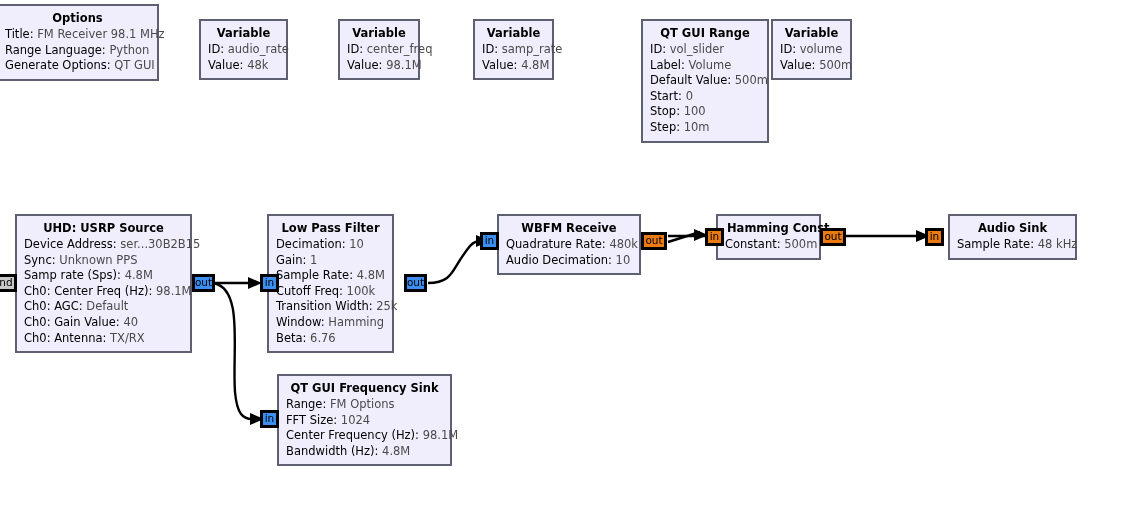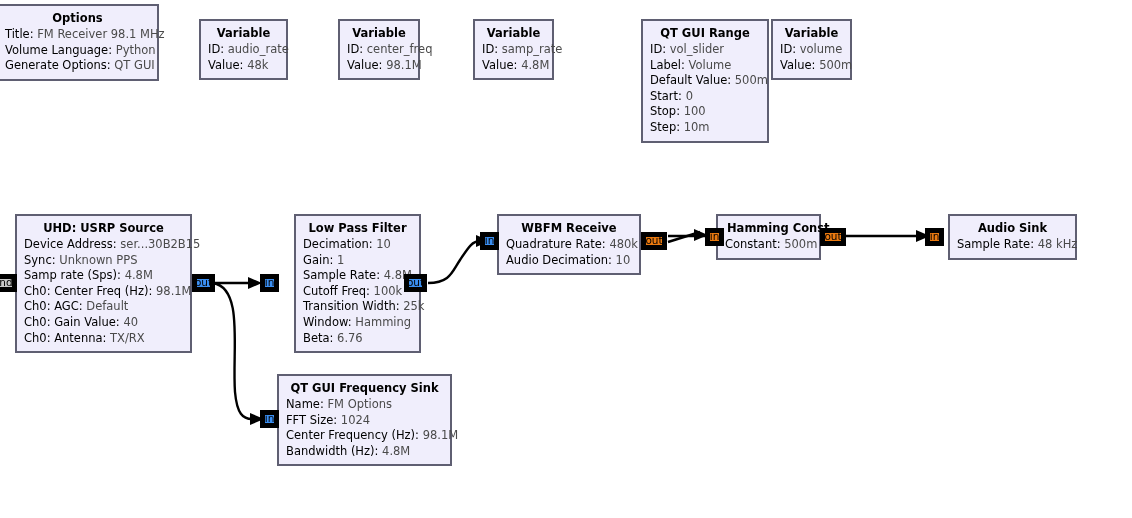--- a/index.html
+++ b/index.html
@@ -41,21 +41,21 @@
     color: #4a4a4a;
   }
   .prop b {
     color: #000000;
     font-weight: normal;
   }
   
   .port {
     position: absolute;
     box-sizing: border-box;
-    border: 5px solid #000000;
+    border: 3px solid #000000;
     font-size: 10.5px;
     line-height: 1;
     font-family: "DejaVu Sans", "Liberation Sans", sans-serif;
     color: #000000;
     display: flex;
     align-items: center;
     justify-content: center;
     padding-bottom: 1px;
   }
   .port.complex { background: #3b8ff2; }
@@ -102,21 +102,21 @@
     <polygon class="arrow" points="916,230 930,236 916,242"></polygon>
   </svg>
 
   <div class="block" style="left:-4px; top:4px; width:163px;">
     <div class="title">Options</div>
     <div class="prop">
       <b>Title:</b>
       <span>FM Receiver 98.1 MHz</span>
     </div>
     <div class="prop">
-      <b>Volume Language:</b>
+      <b>Range Language:</b>
       <span>Python</span>
     </div>
     <div class="prop">
       <b>Generate Options:</b>
       <span>QT GUI</span>
     </div>
   </div>
 
   <div class="block" style="left:199px; top:19px; width:89px;">
     <div class="title">Variable</div>
@@ -221,21 +221,21 @@
       <span>40</span>
     </div>
     <div class="prop">
       <b>Ch0: Antenna:</b>
       <span>TX/RX</span>
     </div>
   </div>
   <div class="port msg" style="left:-5px; top:274px; width:22px; height:18px;">nd</div>
   <div class="port complex" style="left:192px; top:274px; width:23px; height:18px;">out</div>
 
-  <div class="block" style="left:294px; top:214px; width:127px;">
+  <div class="block" style="left:267px; top:214px; width:127px;">
     <div class="title">Low Pass Filter</div>
     <div class="prop">
       <b>Decimation:</b>
       <span>10</span>
     </div>
     <div class="prop">
       <b>Gain:</b>
       <span>1</span>
     </div>
     <div class="prop">
@@ -291,21 +291,21 @@
     <div class="prop">
       <b>Sample Rate:</b>
       <span>48 kHz</span>
     </div>
   </div>
   <div class="port float" style="left:925px; top:228px; width:19px; height:18px;">in</div>
 
   <div class="block" style="left:277px; top:374px; width:175px;">
     <div class="title">QT GUI Frequency Sink</div>
     <div class="prop">
-      <b>Name:</b>
+      <b>Range:</b>
       <span>FM Options</span>
     </div>
     <div class="prop">
       <b>FFT Size:</b>
       <span>1024</span>
     </div>
     <div class="prop">
       <b>Center Frequency (Hz):</b>
       <span>98.1M</span>
     </div>

